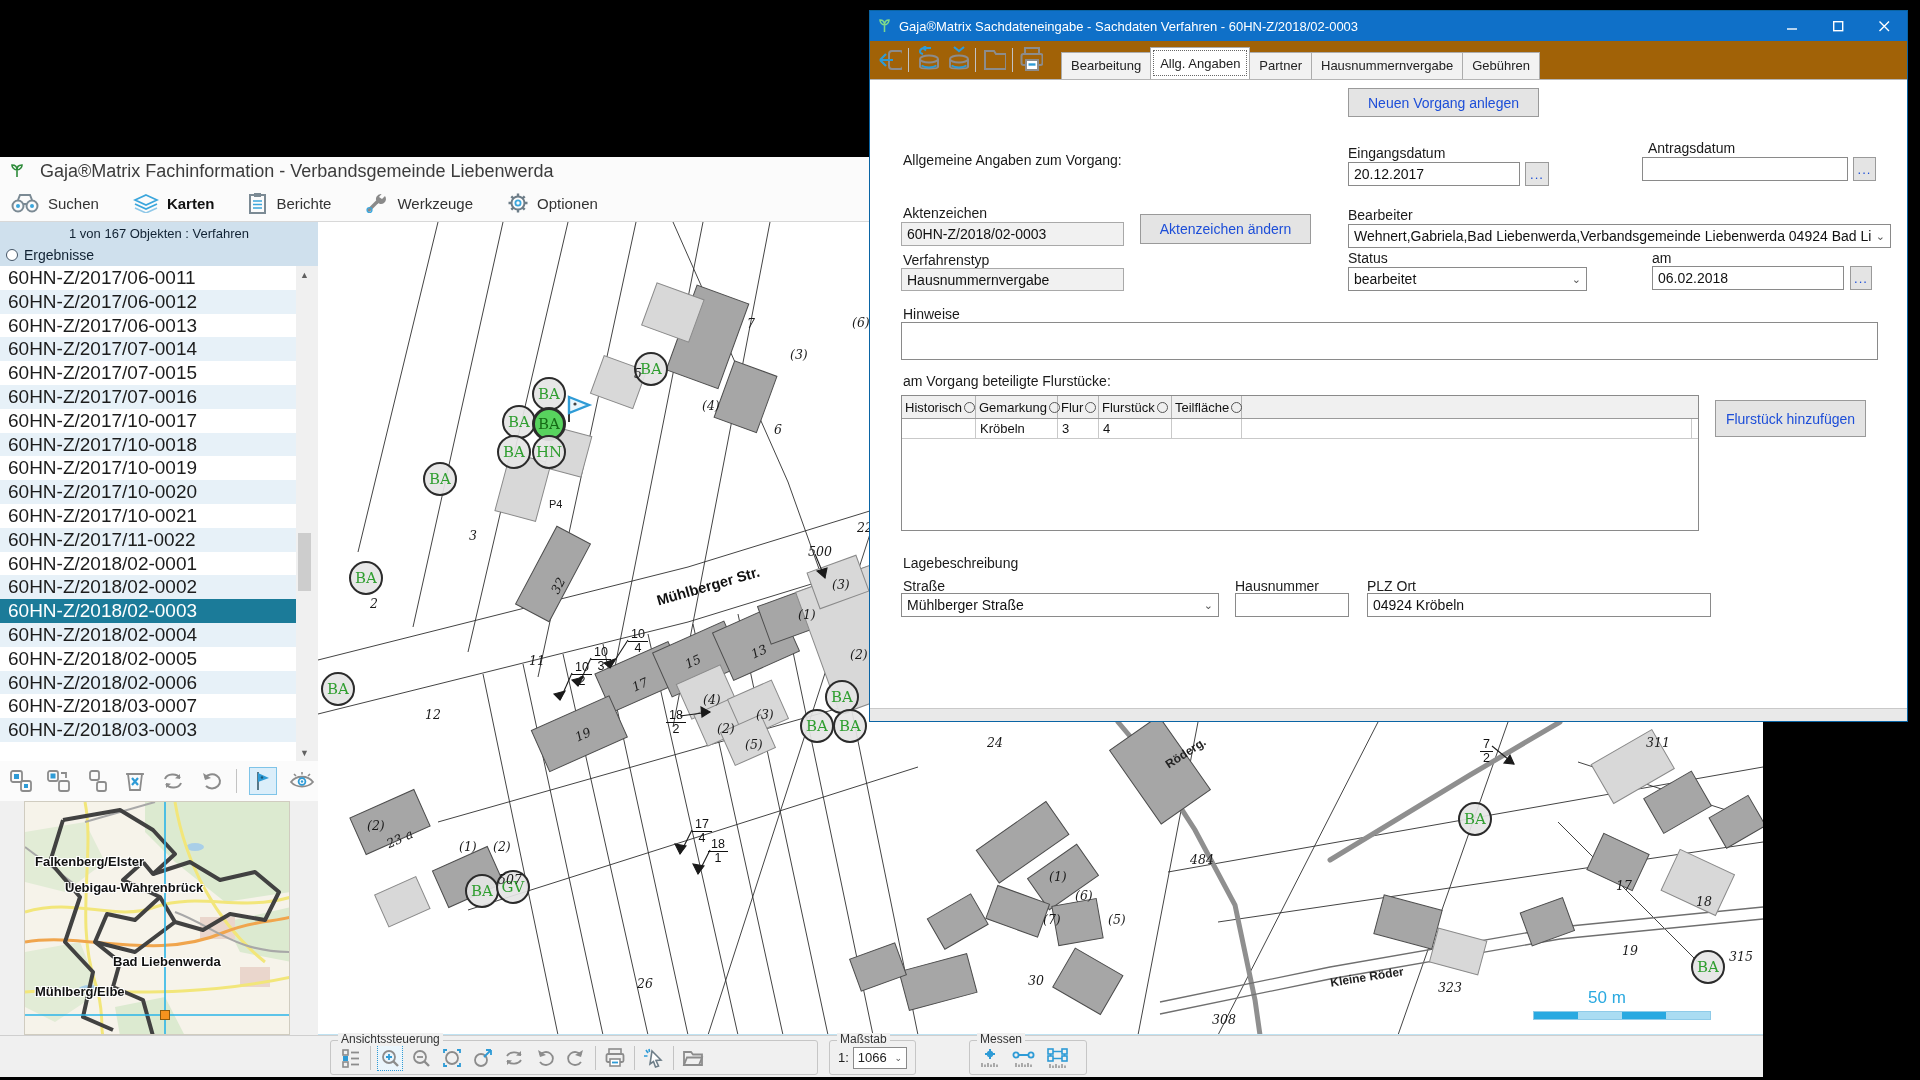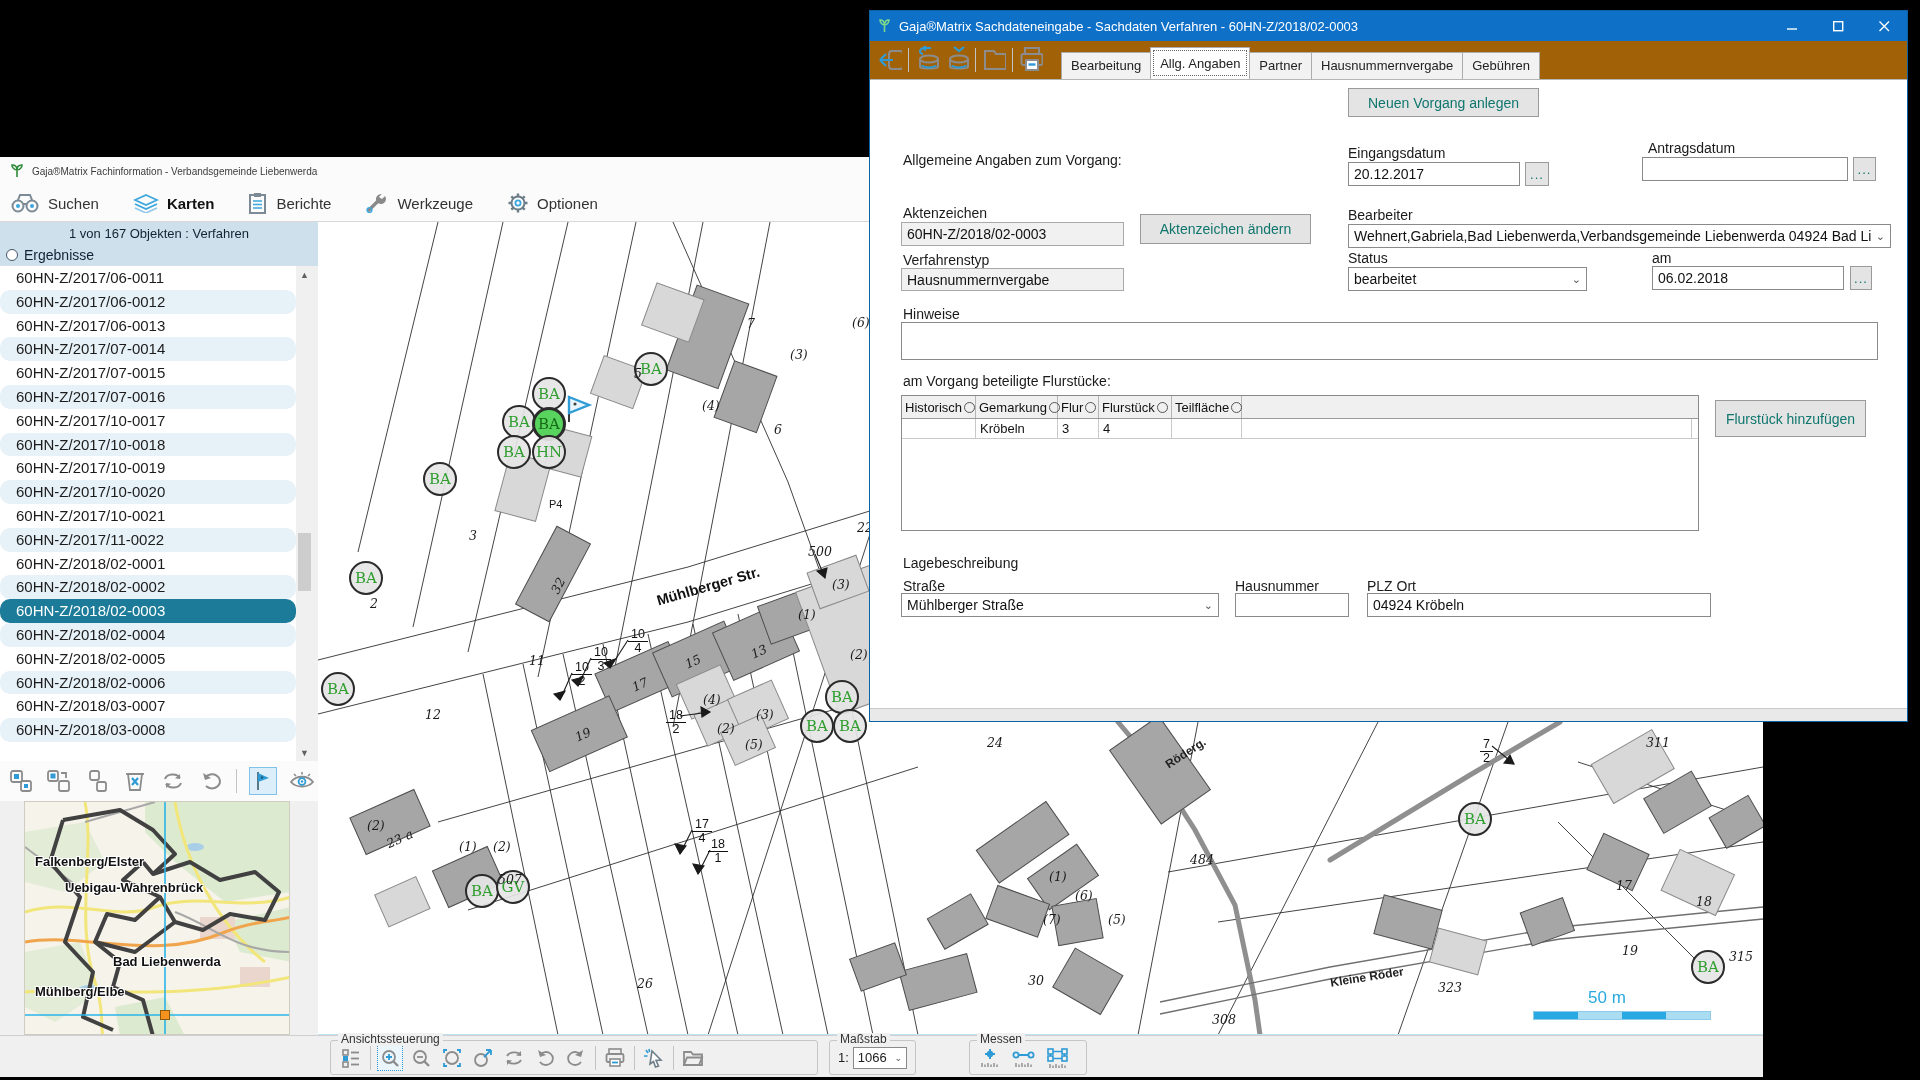--- a/index.html
+++ b/index.html
@@ -1,34 +1,34 @@
 <!DOCTYPE html>
 <html><head>
 <meta charset="utf-8">
 <style>
   html,body{margin:0;padding:0;background:#000;width:1920px;height:1080px;overflow:hidden;
     font-family:"Liberation Sans",sans-serif;-webkit-font-smoothing:antialiased;}
   .abs{position:absolute;}
   
   #main-window{left:0;top:157px;width:1763px;height:920px;background:#f0f0f0;}
   #mw-titlebar{left:0;top:157px;width:1763px;height:28px;background:#fbfbfb;display:flex;align-items:center;}
-  #mw-titlebar .t{font-size:10px;color:#3c3c3c;margin-left:8px;}
+  #mw-titlebar .t{font-size:18px;color:#3c3c3c;margin-left:16px;}
   #mw-menubar{left:0;top:185px;width:1763px;height:37px;background:#fbfbfb;border-bottom:1px solid #d8d8d8;
     display:flex;align-items:center;gap:34px;padding-left:10px;box-sizing:border-box;}
   .menu-item{display:flex;align-items:center;gap:8px;font-size:15px;color:#333;cursor:default;}
   .menu-item.bold .ml{font-weight:bold;color:#111;}
   
   #sidebar{left:0;top:222px;width:318px;height:813px;background:#f0f0f0;}
   #sb-header{left:0;top:222px;width:318px;height:22px;background:#cfe0ed;font-size:13px;color:#123;
     display:flex;align-items:center;justify-content:center;}
   #sb-results{left:0;top:244px;width:318px;height:22px;background:#cfe0ed;font-size:14px;color:#123;
     display:flex;align-items:center;gap:6px;padding-left:6px;box-sizing:border-box;}
   #sb-results .radio{width:10px;height:10px;border:1px solid #456;border-radius:50%;background:#fff;}
   #case-list{left:0;top:266px;width:296px;height:495px;background:#fff;overflow:hidden;}
-  .case-row{height:23.8px;line-height:23.8px;font-size:15px;color:#1c1c1c;padding-left:16px;border-radius:10px;}
+  .case-row{height:23.8px;line-height:23.8px;font-size:19px;color:#1c1c1c;padding-left:8px;}
   .case-row.alt{background:#e7f1f8;}
   .case-row.sel{background:#1b7b99;color:#fff;}
   #list-scroll{left:296px;top:266px;width:17px;height:495px;background:#f0f0f0;}
   #list-scroll .arr{position:absolute;left:0;width:17px;height:17px;color:#606060;font-size:9px;
     display:flex;align-items:center;justify-content:center;}
   #list-scroll .thumb{position:absolute;left:2px;top:267px;width:13px;height:58px;background:#cdcdcd;}
   #sb-tools{left:0;top:761px;width:318px;height:40px;background:#fbfbfb;display:flex;align-items:center;
     gap:12px;padding-left:8px;box-sizing:border-box;}
   .tool-box{width:26px;height:26px;display:flex;align-items:center;justify-content:center;}
   .tool-box.hl{background:#dbeefa;border:1px solid #7fc4e8;}
@@ -77,21 +77,21 @@
   #dlg-content{position:absolute;left:0;top:68px;width:100%;height:630px;background:#fff;border-top:1px solid #b5b5b5;}
   #dlg-bottom{position:absolute;left:0;bottom:0;width:100%;height:13px;background:#e9e9e9;border-top:1px solid #c9c9c9;box-sizing:border-box;}
   .dabs{position:absolute;}
   .lbl{font-size:14px;color:#1a1a1a;white-space:nowrap;}
   .field{border:1px solid #8a8a8a;background:#fff;font-size:14px;color:#111;display:flex;align-items:center;
     padding:0 5px;box-sizing:border-box;white-space:nowrap;overflow:hidden;}
   .field.ro{background:#f1f1f1;border-color:#a9a9a9;}
   .combo{border:1px solid #8a8a8a;background:#fff;font-size:14px;color:#111;display:flex;align-items:center;
     padding:0 5px;box-sizing:border-box;justify-content:space-between;white-space:nowrap;overflow:hidden;}
   .combo .chev{color:#555;font-size:11px;margin-left:5px;}
-  .btn{background:#e4e4e4;border:1px solid #9a9a9a;font-size:14px;color:#0f766e;display:flex;align-items:center;
+  .btn{background:#e4e4e4;border:1px solid #9a9a9a;font-size:14px;color:#1d4ed8;display:flex;align-items:center;
     justify-content:center;box-sizing:border-box;}
   .dots{font-size:13px;letter-spacing:1px;}
   #flur-table{border:1px solid #8a8a8a;background:#fff;}
   #flur-table .hrow{display:flex;background:#f0f0f0;border-bottom:1px solid #9a9a9a;height:22px;}
   #flur-table .hcell{font-size:13px;color:#111;border-right:1px solid #b5b5b5;display:flex;align-items:center;
     justify-content:space-between;padding:0 3px;box-sizing:border-box;}
   #flur-table .sort{width:9px;height:9px;border:1px solid #555;border-radius:50%;flex:none;margin-left:2px;}
   #flur-table .drow{display:flex;height:19px;border-bottom:1px solid #c9c9c9;}
   #flur-table .dcell{font-size:13px;color:#111;border-right:1px solid #c9c9c9;padding:0 4px;box-sizing:border-box;
     display:flex;align-items:center;}
@@ -176,21 +176,21 @@
     <div class="case-row alt">60HN-Z/2017/10-0020</div>
     <div class="case-row">60HN-Z/2017/10-0021</div>
     <div class="case-row alt">60HN-Z/2017/11-0022</div>
     <div class="case-row">60HN-Z/2018/02-0001</div>
     <div class="case-row alt">60HN-Z/2018/02-0002</div>
     <div class="case-row sel">60HN-Z/2018/02-0003</div>
     <div class="case-row alt">60HN-Z/2018/02-0004</div>
     <div class="case-row">60HN-Z/2018/02-0005</div>
     <div class="case-row alt">60HN-Z/2018/02-0006</div>
     <div class="case-row">60HN-Z/2018/03-0007</div>
-    <div class="case-row alt">60HN-Z/2018/03-0008</div>
+    <div class="case-row alt">60HN-Z/2018/03-0003</div>
   </div>
 <div class="abs" id="list-scroll">
   <div class="arr" style="top:0">▲</div>
   <div class="thumb"></div>
   <div class="arr" style="bottom:0">▼</div>
 </div>
 
 <div class="abs" id="sb-tools">
   <div class="tool-box">
     <svg width="22" height="22">

